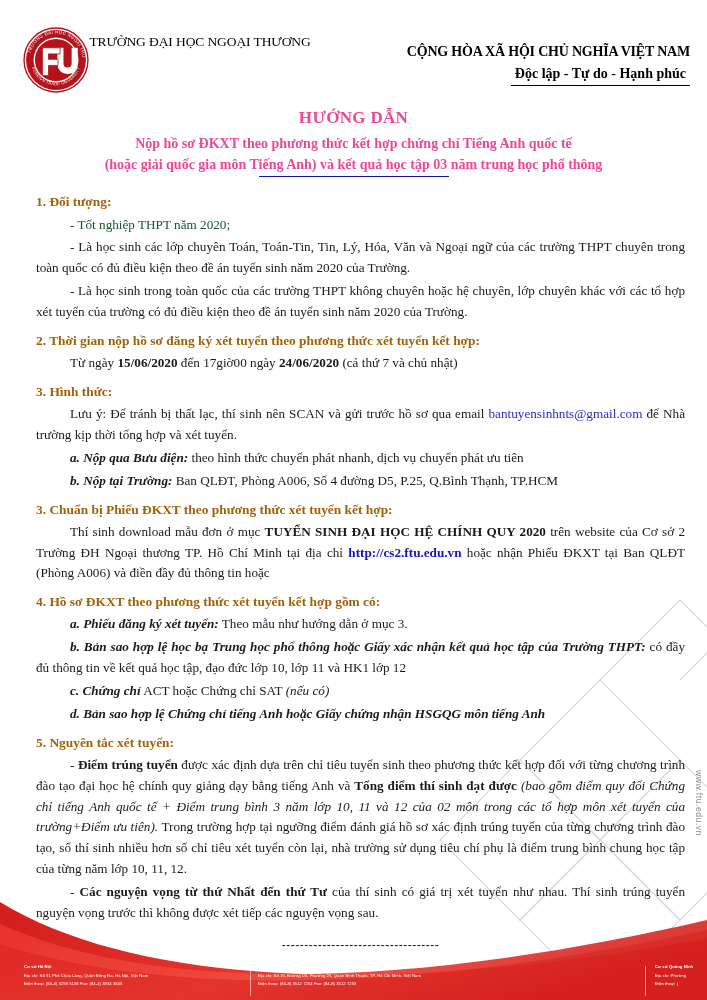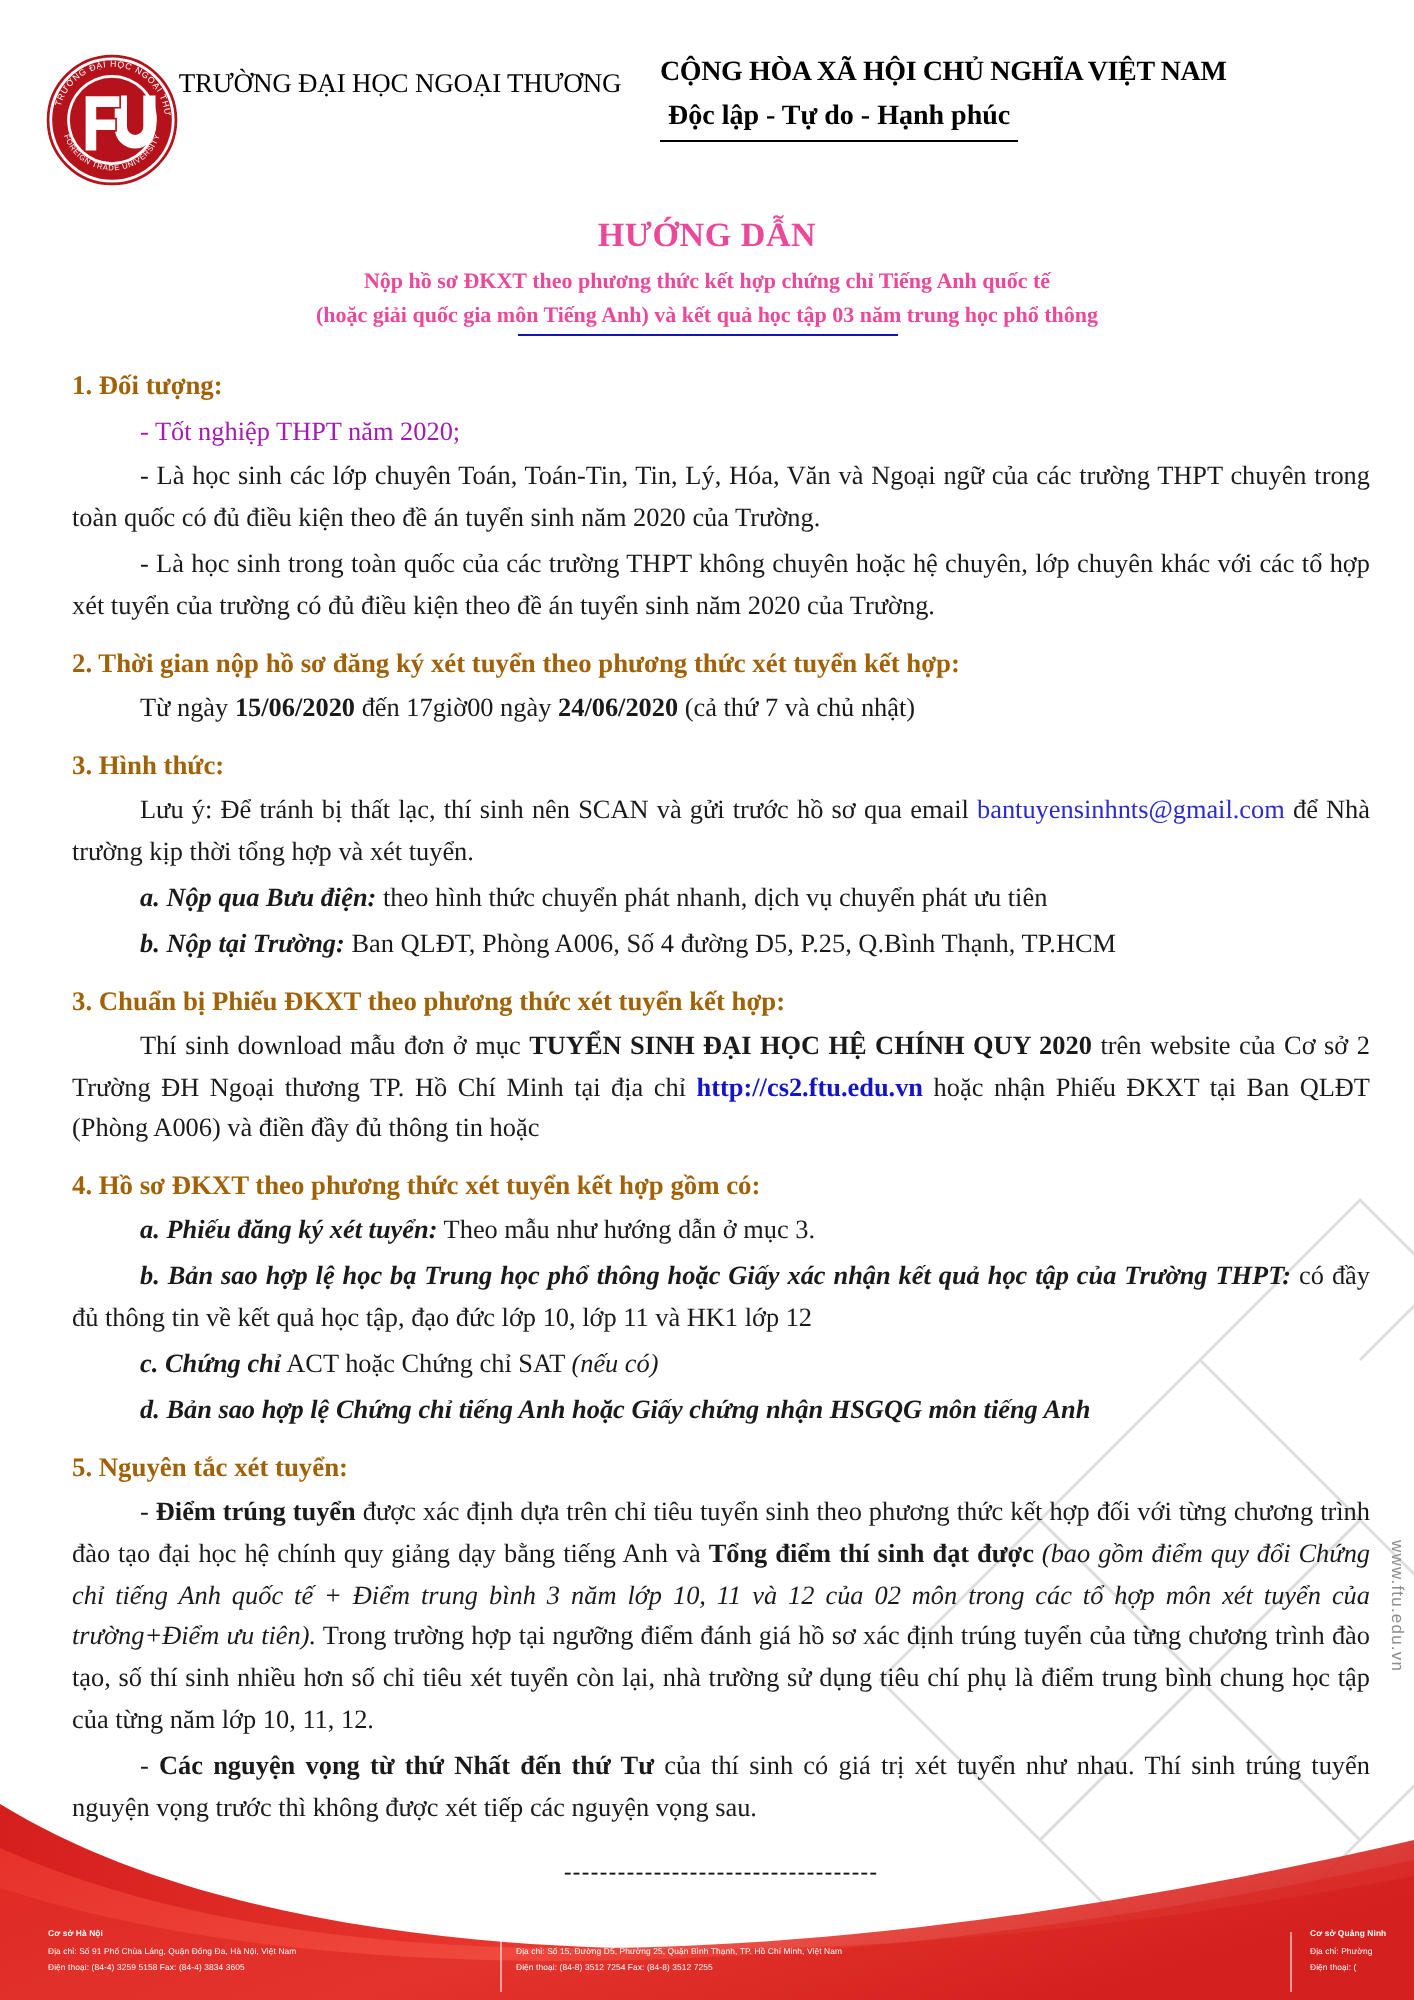--- a/index.html
+++ b/index.html
@@ -56,23 +56,23 @@
     position: absolute;
     left: 60px;
     top: 33px;
     width: 280px;
     text-align: center;
     line-height: 1.35;
   }
   .hdr-right {
     position: absolute;
     left: 330px;
-    top: 28px;
+    top: 43px;
     width: 360px;
-    text-align: left;
+    text-align: right;
     line-height: 1.35;
   }
   .hdr-l1 {
     font-size: 13.5px;
     letter-spacing: -0.1px;
     color: #000;
   }
   .hdr-l2 {
     font-size: 13.5px;
     font-weight: bold;
@@ -104,21 +104,21 @@
     text-align: center;
     color: #ec4899;
   }
   .title-main {
     font-size: 17px;
     font-weight: bold;
     letter-spacing: 0.3px;
     margin-bottom: 5px;
   }
   .title-sub {
-    font-size: 11px;
+    font-size: 14px;
     font-weight: bold;
     line-height: 1.5;
   }
   .title-underline {
     width: 190px;
     height: 1.4px;
     background: #1414b4;
     margin: 1px auto 0 auto;
   }
 
@@ -138,21 +138,21 @@
     font-size: 13.4px;
     margin-top: 7px;
     margin-bottom: 2px;
   }
   p.para {
     margin: 0 0 2px 0;
     text-align: justify;
     text-indent: 34px;
   }
   .magenta {
-    color: #a21caf;
+    color: #14532d;
   }
   .b { font-weight: bold; }
   .i { font-style: italic; }
   .bi { font-weight: bold; font-style: italic; }
   .link {
     color: #2a2ad0;
   }
   .link-b {
     color: #1414c8;
     font-weight: bold;

